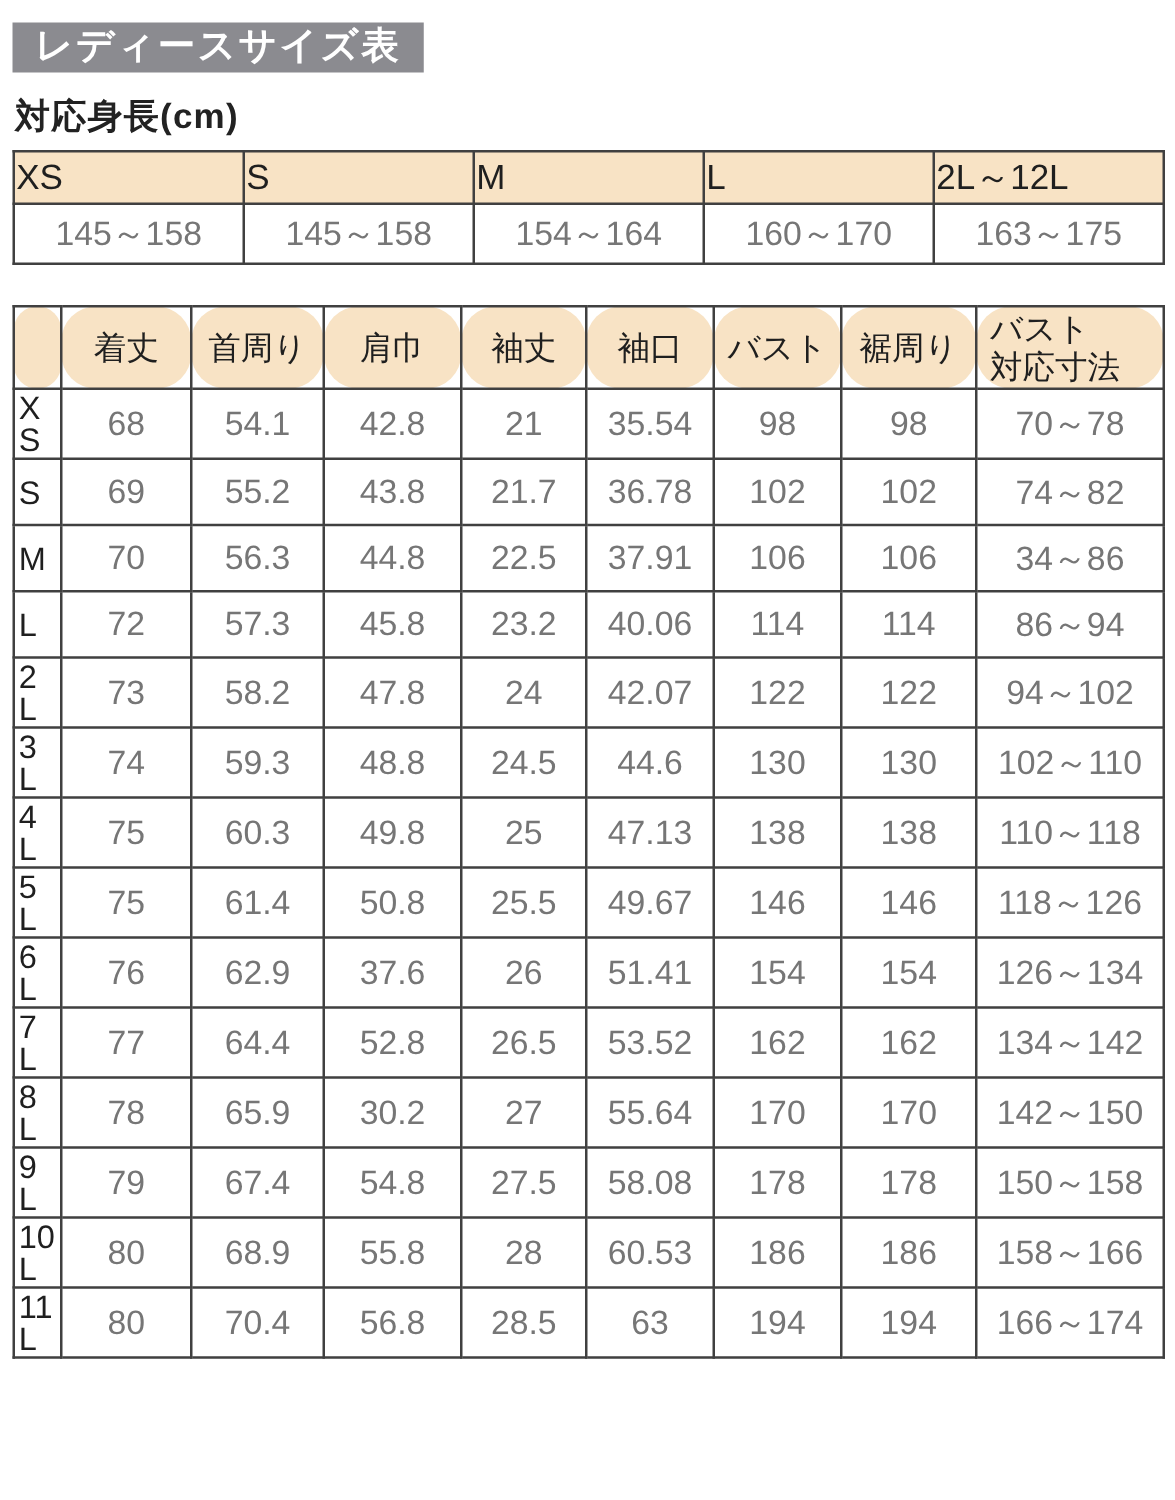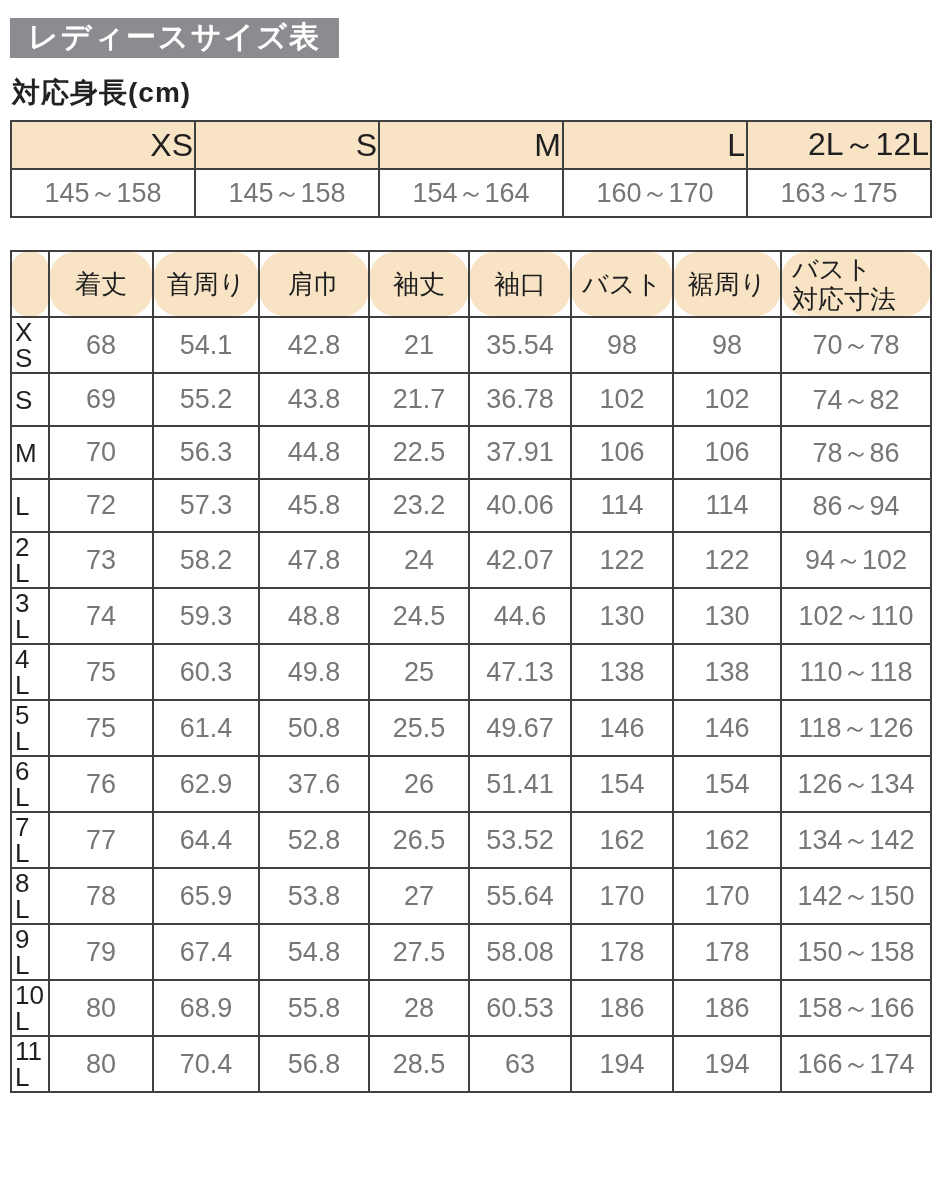--- a/index.html
+++ b/index.html
@@ -48,23 +48,23 @@
   }
   th, td {
     border: 2px solid var(--border);
     white-space: pre-line;
     font-weight: normal;
   }
   
   .height-table th {
     background: var(--header-bg);
     height: 36px;
-    font-size: 32px;
+    font-size: 28px;
     color: var(--label-text);
-    text-align: right;
+    text-align: left;
     vertical-align: middle;
   }
   .height-table td {
     height: 48px;
     font-size: 27px;
     color: var(--value-text);
     text-align: center;
     vertical-align: middle;
   }
   
@@ -188,21 +188,21 @@
         </tr>
         <tr>
           <th>M</th>
           <td>70</td>
           <td>56.3</td>
           <td>44.8</td>
           <td>22.5</td>
           <td>37.91</td>
           <td>106</td>
           <td>106</td>
-          <td>78～86</td>
+          <td>34～86</td>
         </tr>
         <tr>
           <th>L</th>
           <td>72</td>
           <td>57.3</td>
           <td>45.8</td>
           <td>23.2</td>
           <td>40.06</td>
           <td>114</td>
           <td>114</td>
@@ -278,21 +278,21 @@
           <td>53.52</td>
           <td>162</td>
           <td>162</td>
           <td>134～142</td>
         </tr>
         <tr>
           <th>8
 L</th>
           <td>78</td>
           <td>65.9</td>
-          <td>53.8</td>
+          <td>30.2</td>
           <td>27</td>
           <td>55.64</td>
           <td>170</td>
           <td>170</td>
           <td>142～150</td>
         </tr>
         <tr>
           <th>9
 L</th>
           <td>79</td>

